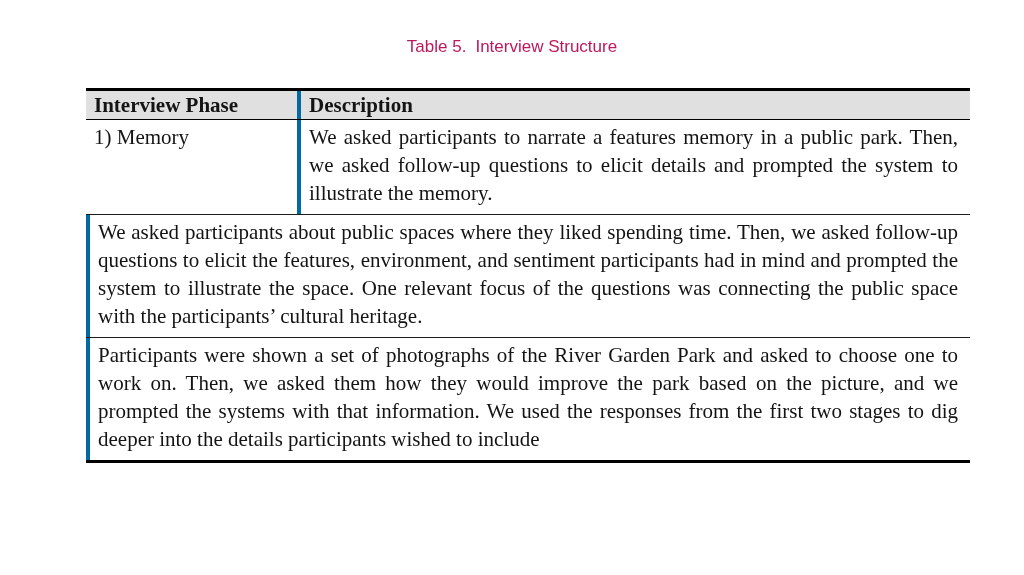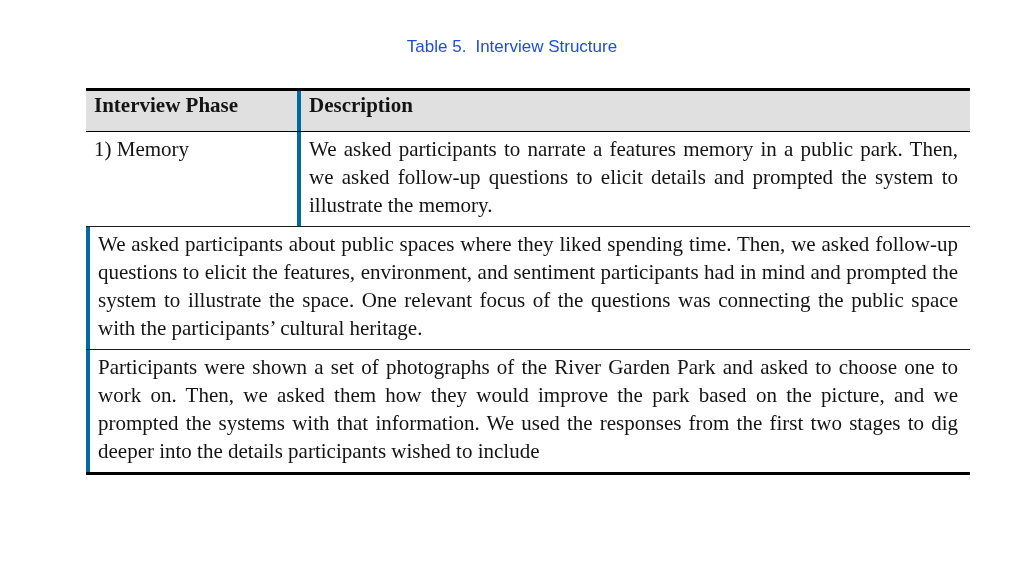--- a/index.html
+++ b/index.html
@@ -12,21 +12,21 @@
     height: 575px;
     overflow: hidden;
     font-family: "Liberation Serif", serif;
     color: #141414;
   }
   .caption {
     margin-top: 37px;
     text-align: center;
     font-family: "Liberation Sans", sans-serif;
     font-size: 17px;
-    color: #1d4ed8;
+    color: #be185d;
   }
   .caption .cap-label {
     margin-right: 9px;
   }
   .ptable {
     width: 884px;
     margin: 31px 0 0 86px;
   }
   .rule {
     background: #000000;
@@ -56,21 +56,21 @@
     padding: 3px 12px 7px 8px;
     text-align: justify;
   }
   .header-row {
     background: #e0e0e0;
   }
   .header-row .cell {
     font-weight: bold;
     text-align: left;
     padding-top: 0;
-    padding-bottom: 12px;
+    padding-bottom: 0;
     line-height: 28px;
   }
 </style>
 </head>
 <body>
 
 <div>
 
   <div class="caption">
     <span class="cap-label">Table 5.</span><span>Interview Structure</span>

